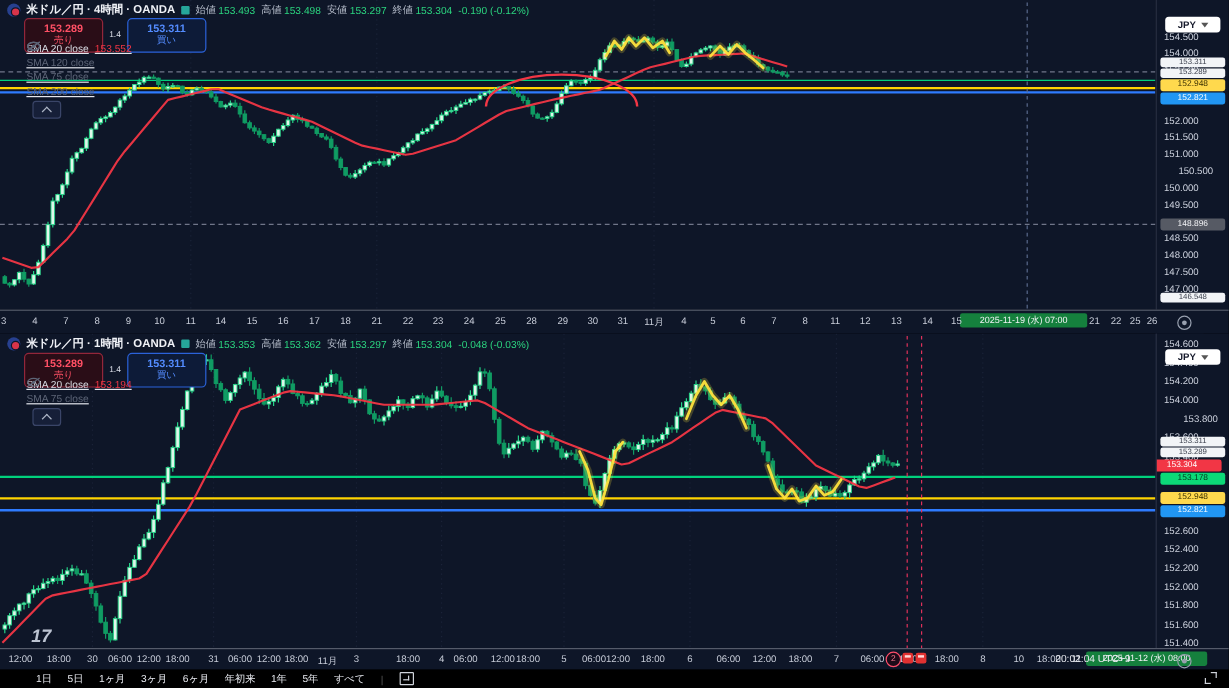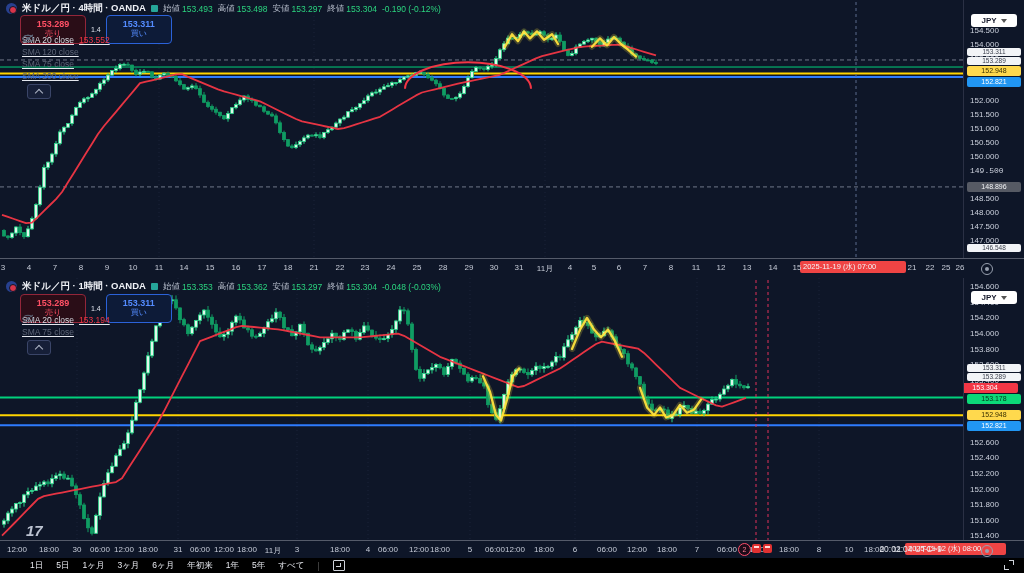--- a/index.html
+++ b/index.html
@@ -9,22 +9,22 @@
   #pane1{top:0;height:258px;}
   #pane2{top:278px;height:262px;padding-left:40px;}
   .pane svg{position:absolute;left:0;top:0;}
   .paxis{position:absolute;left:963px;width:61px;background:#0e1628;border-left:1px solid #2a3044;overflow:hidden;}
   #paxis1{top:0;height:258px;}
   #paxis2{top:278px;height:262px;}
   .taxis{position:absolute;left:0;width:1024px;background:#0e1628;border-top:1px solid #555b6a;}
   #taxis1{top:258px;height:19px;}
   #taxis2{top:540px;height:17px;}
   .tlab{position:absolute;top:4px;transform:translateX(-50%);font-size:8px;color:#c7ccd8;white-space:nowrap;}
-  .datebox{position:absolute;top:2px;height:12px;line-height:12px;background:#ef4444;color:#f2f3f6;
-           font-size:7.5px;text-align:left;border-radius:2px;white-space:nowrap;padding:0 3px;}
+  .datebox{position:absolute;top:2px;height:12px;line-height:12px;background:#15803d;color:#f2f3f6;
+           font-size:7.5px;text-align:center;border-radius:2px;white-space:nowrap;padding:0 3px;}
   .target-ic{position:absolute;top:4px;width:10px;height:10px;border:1px solid #98a0af;border-radius:50%;}
   .target-ic::after{content:"";position:absolute;left:3px;top:3px;width:4px;height:4px;background:#98a0af;border-radius:50%;}
   .phead{position:absolute;left:6px;top:2px;height:13px;display:flex;align-items:center;gap:5px;font-size:9.5px;white-space:nowrap;z-index:5;}
   .sym-ic{width:11px;height:11px;border-radius:50%;background:#27408f;position:relative;flex:0 0 auto;}
   .sym-ic::after{content:"";position:absolute;right:0px;bottom:0px;width:6px;height:6px;border-radius:50%;background:#d8344a;border:1px solid #0e1628;}
   .sym{font-weight:bold;color:#f0f2f7;}
   .csq{width:7px;height:7px;background:#26a69a;border-radius:1px;}
   .ol{color:#b8bfcd;font-size:8.5px;}
   .ov{color:#2bd47f;font-size:8.5px;margin-left:-3px;}
   .chg{color:#2bd47f;font-size:8.5px;}
@@ -480,23 +480,23 @@
   <div class="jpy-pill" style="top:14px">
     <span>JPY</span>
     <span class="caret"></span>
   </div>
 <div class="ytick" style="top: 25.5px;">154.500</div>
     <div class="ytick" style="top: 39.5px;">154.000</div>
     <div class="ytick" style="top: 53.5px;">153.500</div>
     <div class="ytick" style="top: 95.5px;">152.000</div>
     <div class="ytick" style="top: 109.5px;">151.500</div>
     <div class="ytick" style="top: 123.5px;">151.000</div>
-    <div class="ytick" style="top: 137.5px;">150.500</div>
+    <div class="ytick" style="top: 137.5px; margin-left: 12px;">150.500</div>
     <div class="ytick" style="top: 151.5px;">150.000</div>
-    <div class="ytick" style="top: 165.5px; font-family: Liberation Mono, monospace;">149.500</div>
+    <div class="ytick" style="top: 165.5px;">149.500</div>
     <div class="ytick" style="top: 193.5px;">148.500</div>
     <div class="ytick" style="top: 207.5px;">148.000</div>
     <div class="ytick" style="top: 221.5px; text-align: center;">147.500</div>
     <div class="ytick" style="top: 235.5px;">147.000</div>
     <div class="plab white" style="top: 48px;">153.311</div>
     <div class="plab white" style="top: 57px;">153.289</div>
     <div class="plab yellow" style="top: 66px;">152.948</div>
     <div class="plab blue" style="top: 77px;">152.821</div>
     <div class="plab gray" style="top: 182px;">148.896</div>
     <div class="plab white" style="top: 244px;">146.548</div>
@@ -985,21 +985,21 @@
 
 <div class="paxis" id="paxis2">
   <div class="jpy-pill" style="top:13px">
     <span>JPY</span>
     <span class="caret"></span>
   </div>
 <div class="ytick" style="top: 4.278px;">154.600</div>
     <div class="ytick" style="top: 19.838px;">154.400</div>
     <div class="ytick" style="top: 35.398px;">154.200</div>
     <div class="ytick" style="top: 50.958px;">154.000</div>
-    <div class="ytick" style="top: 66.518px;">153.800</div>
+    <div class="ytick" style="top: 66.518px; margin-left: 16px;">153.800</div>
     <div class="ytick" style="top: 82.078px;">153.600</div>
     <div class="ytick" style="top: 97.638px;">153.400</div>
     <div class="ytick" style="top: 159.878px;">152.600</div>
     <div class="ytick" style="top: 175.438px;">152.400</div>
     <div class="ytick" style="top: 190.998px;">152.200</div>
     <div class="ytick" style="top: 206.558px;">152.000</div>
     <div class="ytick" style="top: 222.118px;">151.800</div>
     <div class="ytick" style="top: 237.678px;">151.600</div>
     <div class="ytick" style="top: 253.238px;">151.400</div>
     <div class="plab white" style="top: 86px;">153.311</div>

